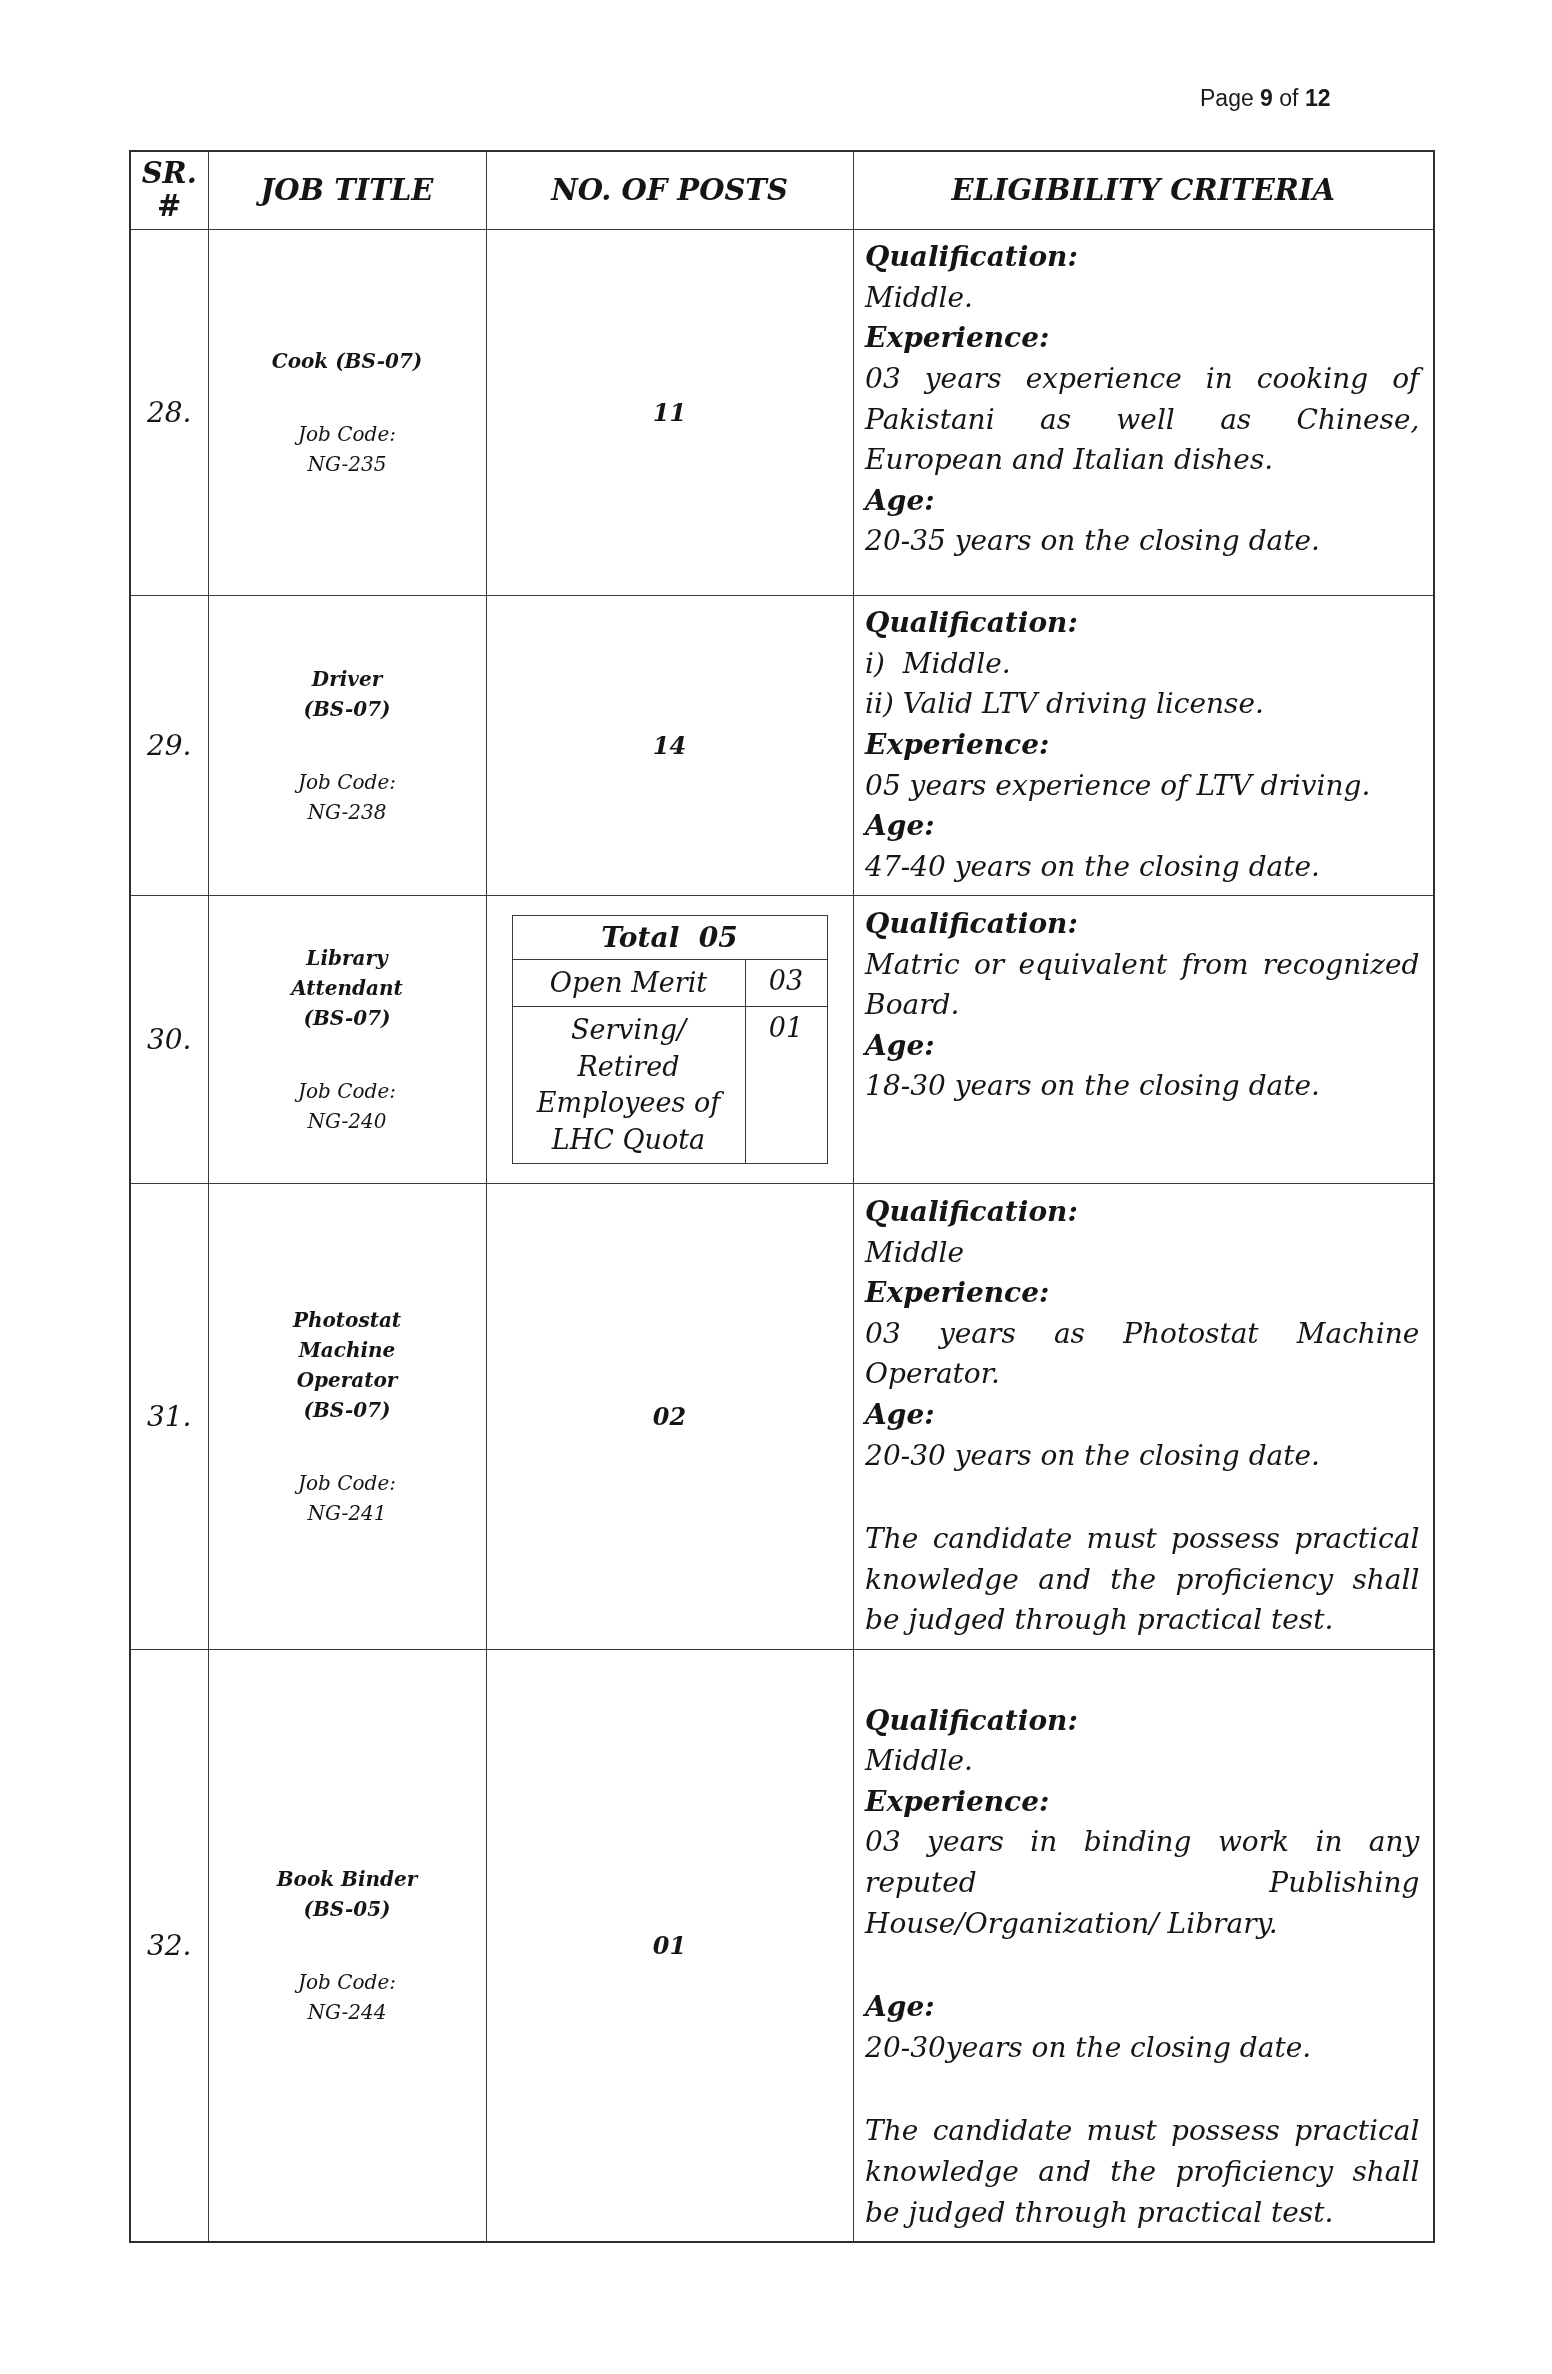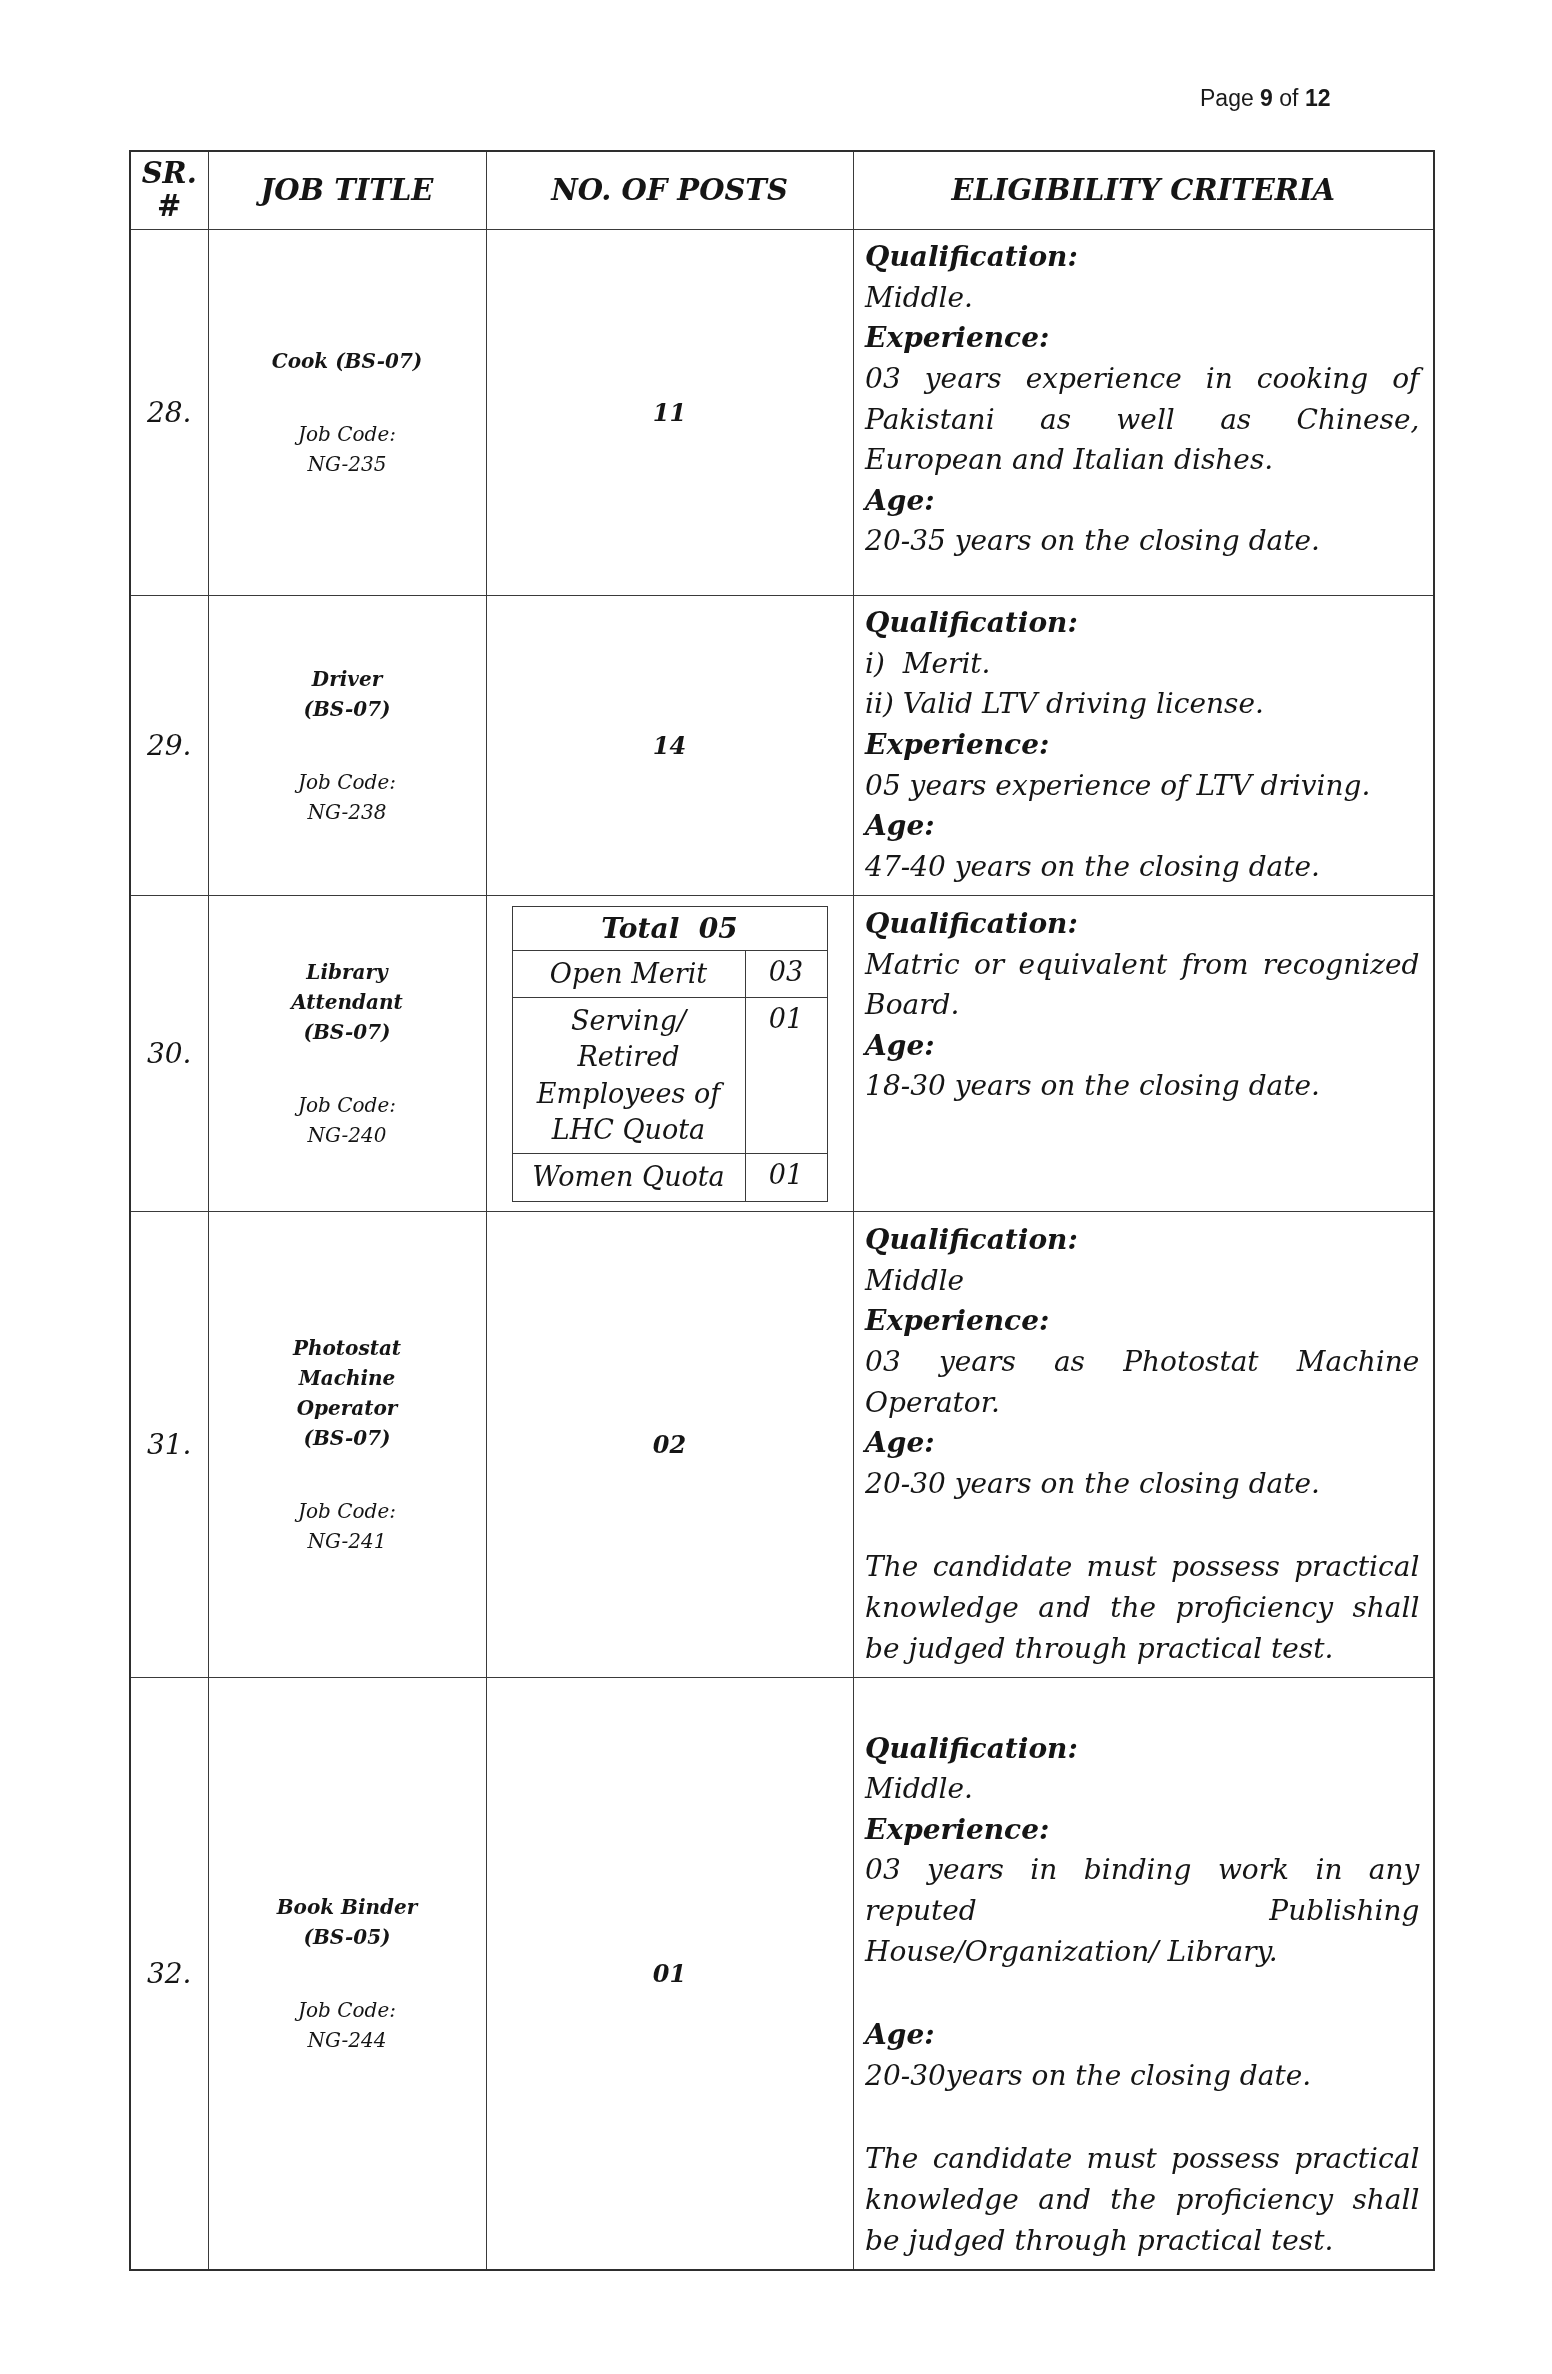--- a/index.html
+++ b/index.html
@@ -155,21 +155,21 @@
           <div class="jobcode-block">
             <span>Job Code:</span>
             <span>NG-238</span>
           </div>
         </td>
         <td class="cell-posts">
           <div class="posts-num">14</div>
         </td>
         <td class="cell-elig">
           <div class="el-line el-heading">Qualification:</div>
-          <div class="el-line el-normal">i)  Merit.</div>
+          <div class="el-line el-normal">i)  Middle.</div>
           <div class="el-line el-normal">ii) Valid LTV driving license.</div>
           <div class="el-line el-heading">Experience:</div>
           <div class="el-line el-normal">05 years experience of LTV driving.</div>
           <div class="el-line el-heading">Age:</div>
           <div class="el-line el-normal">47-40 years on the closing date.</div>
         </td>
       </tr>
       <tr class="row-2">
         <td class="cell-sr">30.</td>
         <td class="cell-title">
@@ -190,24 +190,20 @@
                 <td class="pt-title" colspan="2">Total  05</td>
               </tr>
               <tr>
                 <td class="pt-label">Open Merit</td>
                 <td class="pt-value">03</td>
               </tr>
               <tr>
                 <td class="pt-label">Serving/ Retired Employees of LHC Quota</td>
                 <td class="pt-value">01</td>
               </tr>
-              <tr>
-                <td class="pt-label">Women Quota</td>
-                <td class="pt-value">01</td>
-              </tr>
             </tbody>
           </table>
         </td>
         <td class="cell-elig">
           <div class="el-line el-heading">Qualification:</div>
           <div class="el-line el-justify">Matric or equivalent from recognized Board.</div>
           <div class="el-line el-heading">Age:</div>
           <div class="el-line el-normal">18-30 years on the closing date.</div>
         </td>
       </tr>

